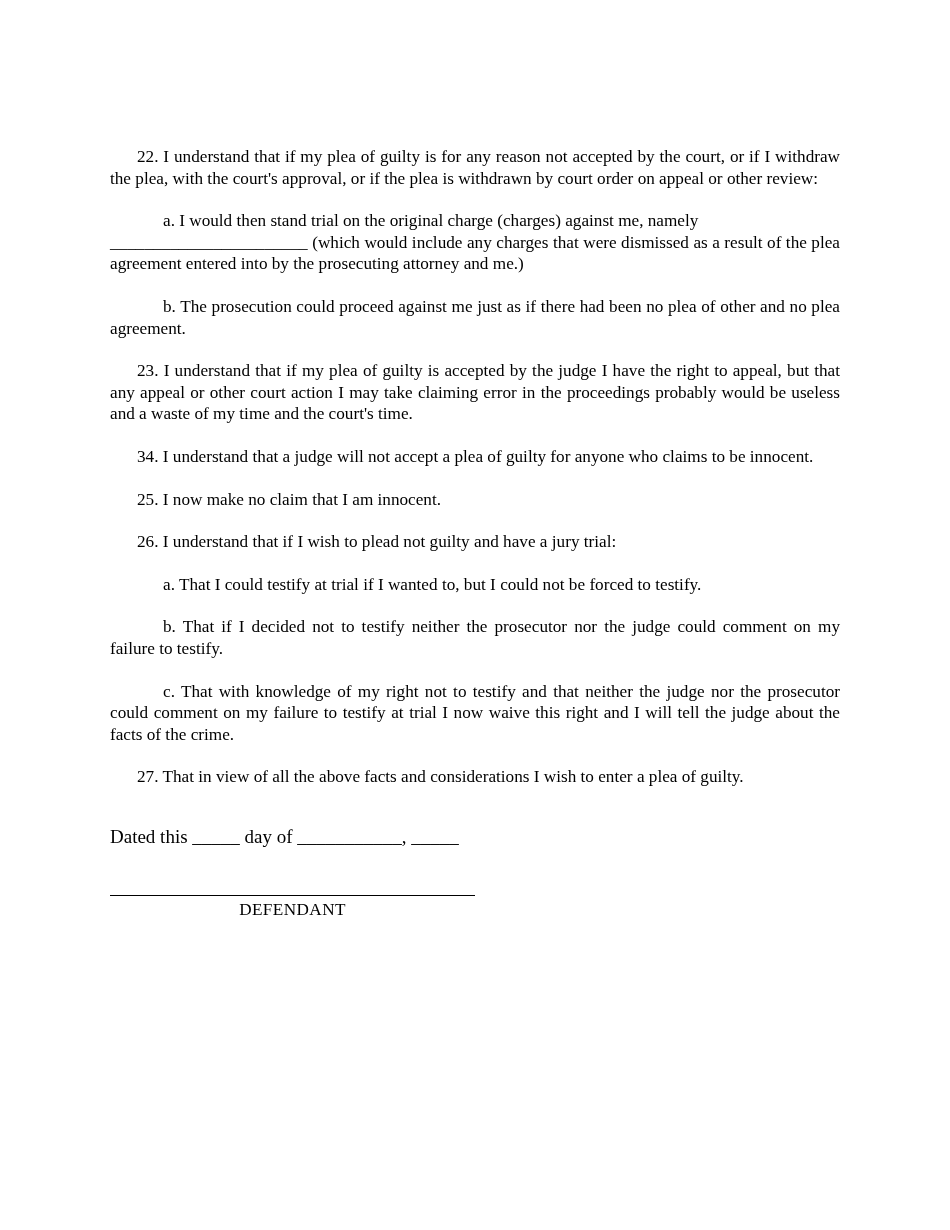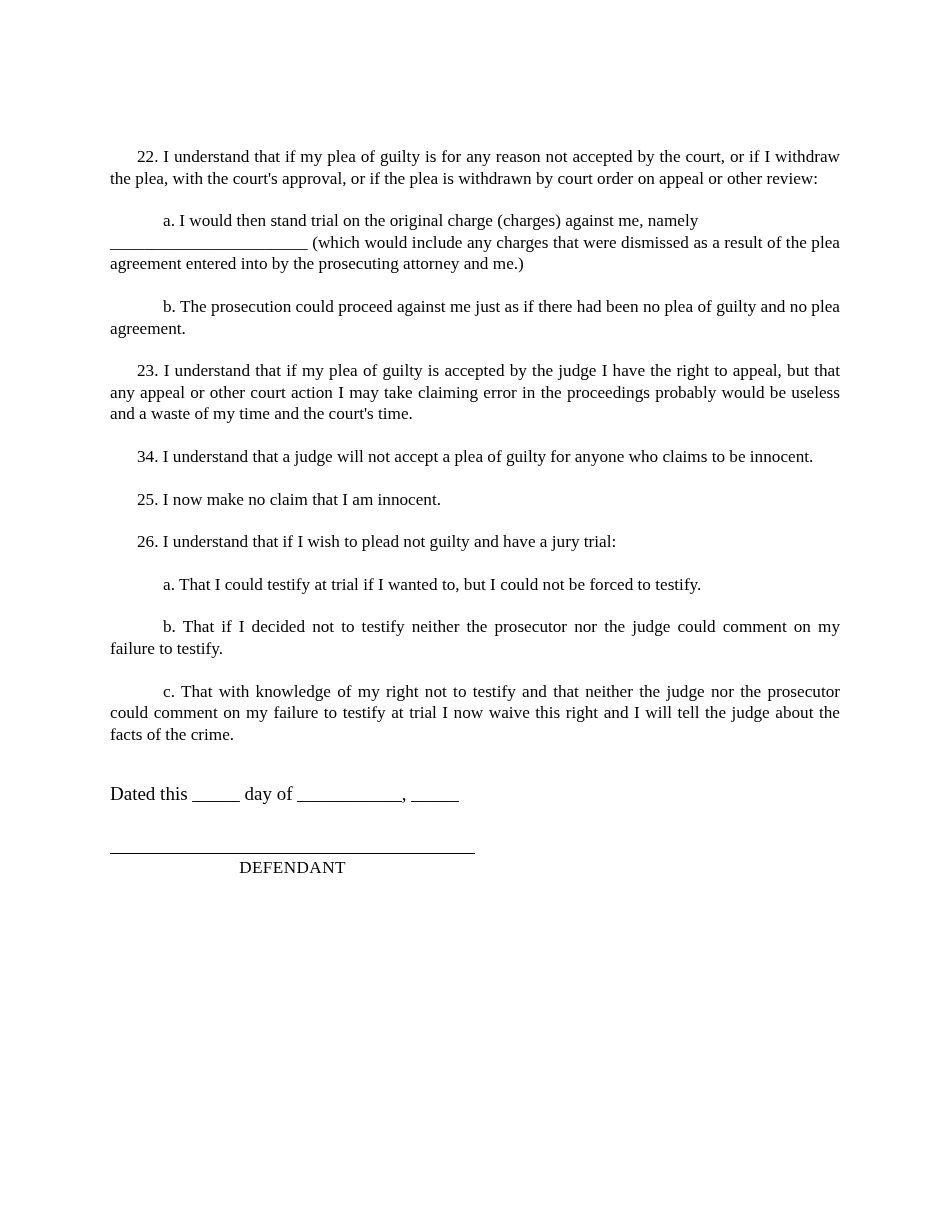--- a/index.html
+++ b/index.html
@@ -85,36 +85,37 @@
 </head>
 <body>
 
 <div class="page">
   <div class="content">
 
     <p class="para numbered">22.  I understand that if my plea of guilty is for any reason not accepted by the court, or if I withdraw the plea, with the court's approval, or if the plea is withdrawn by court order on appeal or other review:</p>
 
     <p class="para lettered"><span>a.   I would then stand trial on the original charge (charges) against me, namely</span><br><span class="blank-inline">_______________________</span><span> (which would include any charges that were dismissed as a result of the plea agreement entered into by the prosecuting attorney and me.)</span></p>
 
-    <p class="para lettered">b.  The prosecution could proceed against me just as if there had been no plea of guilty and no plea agreement.</p>
+    <p class="para lettered">b.  The prosecution could proceed against me just as if there had been no plea of other and no plea agreement.</p>
 
     <p class="para numbered">23.  I understand that if my plea of guilty is accepted by the judge I have the right to appeal, but that any appeal or other court action I may take claiming error in the proceedings probably would be useless and a waste of my time and the court's time.</p>
 
     <p class="para numbered">34.  I understand that a judge will not accept a plea of guilty for anyone who claims to be innocent.</p>
 
     <p class="para numbered nojustify">25.  I now make no claim that I am innocent.</p>
 
     <p class="para numbered nojustify">26.  I understand that if I wish to plead not guilty and have a jury trial:</p>
 
     <p class="para lettered nojustify">a.  That I could testify at trial if I wanted to, but I could not be forced to testify.</p>
 
     <p class="para lettered">b.  That if I decided not to testify neither the prosecutor nor the judge could comment on my failure to testify.</p>
 
     <p class="para lettered">c.   That with knowledge of my right not to testify and that neither the judge nor the prosecutor could comment on my failure to testify at trial I now waive this right and I will tell the judge about the facts of the crime.</p>
 
+    <p class="para numbered nojustify gap-sm">27.  That in view of all the above facts and considerations I wish to enter a plea of guilty.</p>
 
     <div class="spacer-27"></div>
 
     <p class="dated-line"><span>Dated this </span><span class="blank-inline">_____</span><span> day of </span><span class="blank-inline">___________</span><span>, </span><span class="blank-inline">_____</span></p>
 
     <div class="sig-block">
       <div class="sig-line"></div>
       <div class="sig-label">DEFENDANT</div>
     </div>
 

